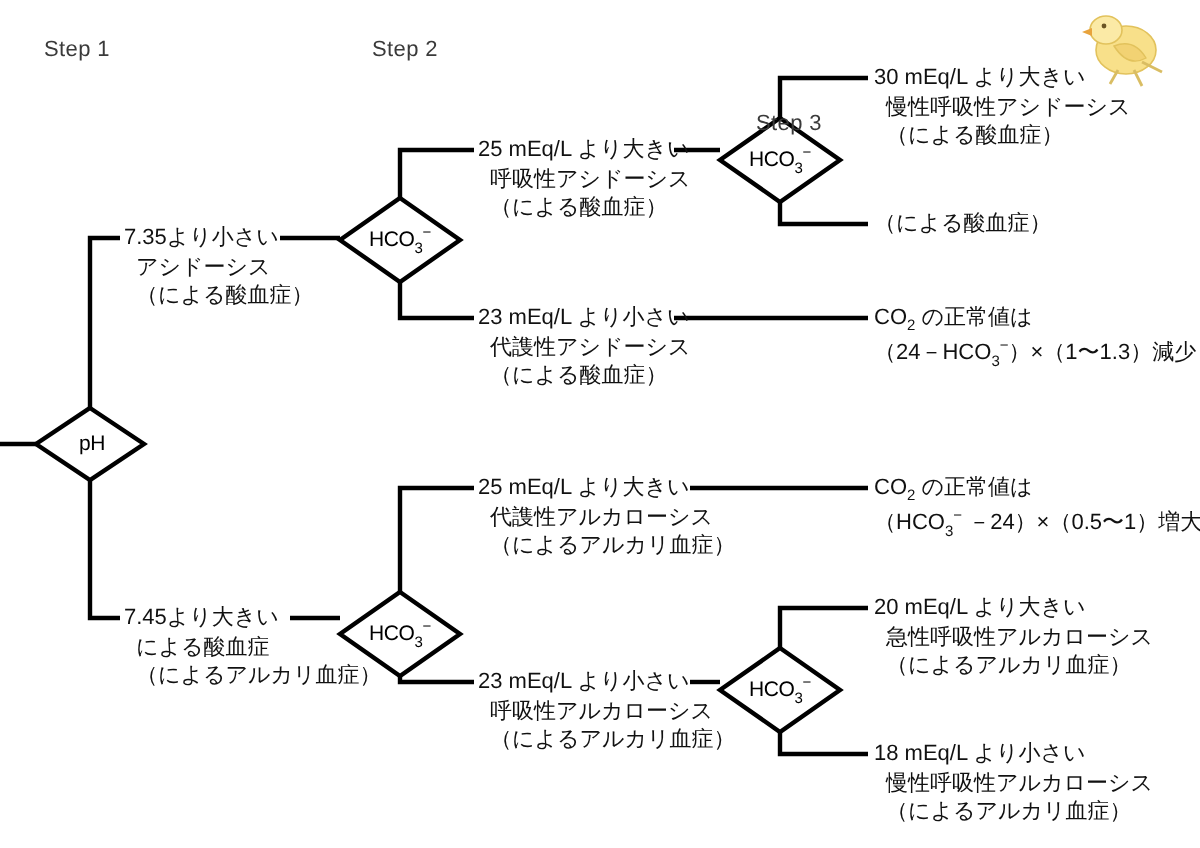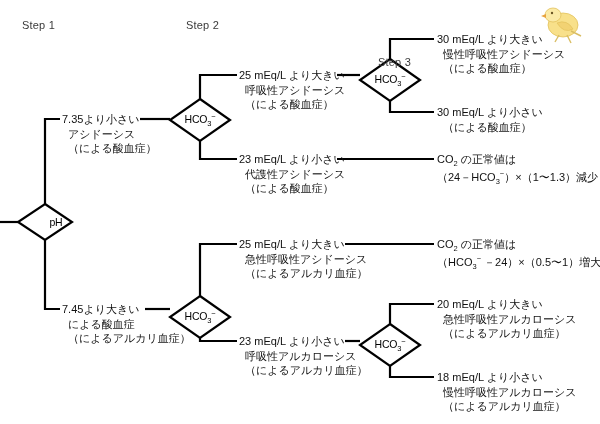--- a/index.html
+++ b/index.html
@@ -117,21 +117,21 @@
       <path d="M 26 30 L 30 38" stroke="#d9bd63" stroke-width="1.4" fill="none"></path>
       <path d="M 18 30 L 14 37" stroke="#d9bd63" stroke-width="1.4" fill="none"></path>
       <path d="M 16 18 q 10 -4 16 6 q -9 5 -16 -6 Z" fill="#f2d273" stroke="#e2c25c" stroke-width="0.7"></path>
     </g>
   </svg>
 
   <div class="step-label" style="left:22px; top:19px;">Step 1</div>
   <div class="step-label" style="left:186px; top:19px;">Step 2</div>
   <div class="step-label" style="left:378px; top:19px;margin-top:37px;">Step 3</div>
 
-  <div class="diamond-text" style="left:56px; top:222px;">pH</div>
+  <div class="diamond-text" style="left:46px; top:222px;">pH</div>
   <div class="diamond-text" style="left:200px; top:120px;">HCO<sub>3</sub><sup>−</sup></div>
   <div class="diamond-text" style="left:390px; top:80px;">HCO<sub>3</sub><sup>−</sup></div>
   <div class="diamond-text" style="left:200px; top:317px;">HCO<sub>3</sub><sup>−</sup></div>
   <div class="diamond-text" style="left:390px; top:345px;">HCO<sub>3</sub><sup>−</sup></div>
 
   <div class="node-label jp indent" style="left:62px; top:112px;">
     <span class="ln">7.35より小さい</span>
     <span class="ln">アシドーシス</span>
     <span class="ln">（による酸血症）</span>
   </div>
@@ -149,38 +149,37 @@
   </div>
 
   <div class="node-label jp indent" style="left:239px; top:152px;">
     <span class="ln">23 mEq/L より小さい</span>
     <span class="ln">代謢性アシドーシス</span>
     <span class="ln">（による酸血症）</span>
   </div>
 
   <div class="node-label jp indent" style="left:239px; top:237px;">
     <span class="ln">25 mEq/L より大きい</span>
-    <span class="ln">急性呼吸性アシドーシス</span>
+    <span class="ln">代謢性アルカローシス</span>
     <span class="ln">（によるアルカリ血症）</span>
   </div>
 
   <div class="node-label jp indent" style="left:239px; top:334px;">
     <span class="ln">23 mEq/L より小さい</span>
     <span class="ln">呼吸性アルカローシス</span>
     <span class="ln">（によるアルカリ血症）</span>
   </div>
 
   <div class="node-label jp indent" style="left:437px; top:32px;">
     <span class="ln">30 mEq/L より大きい</span>
     <span class="ln">慢性呼吸性アシドーシス</span>
     <span class="ln">（による酸血症）</span>
   </div>
 
   <div class="node-label jp indent" style="left:437px; top:105px;">
-    <span class="ln">30 mEq/L より小さい</span>
     <span class="ln">（による酸血症）</span>
   </div>
 
   <div class="node-label jp indent" style="left:437px; top:297px;">
     <span class="ln">20 mEq/L より大きい</span>
     <span class="ln">急性呼吸性アルカローシス</span>
     <span class="ln">（によるアルカリ血症）</span>
   </div>
 
   <div class="node-label jp indent" style="left:437px; top:370px;">

